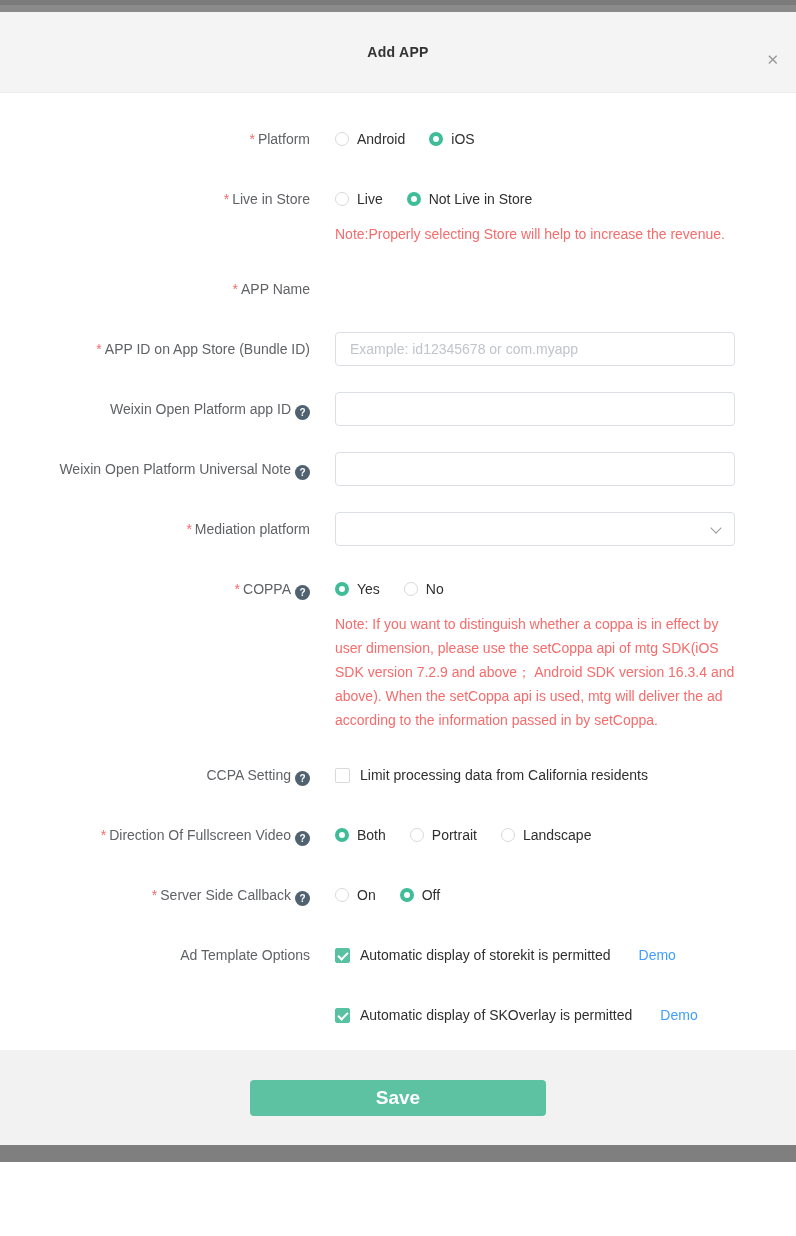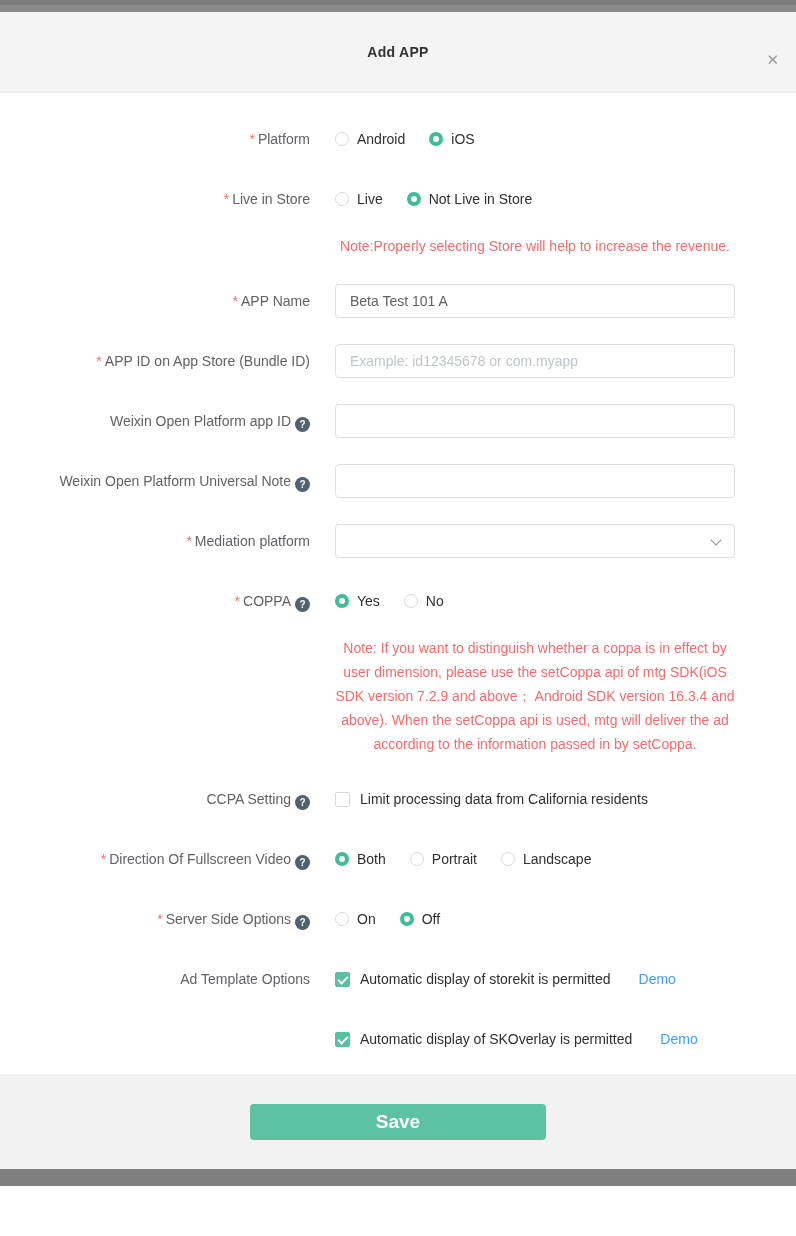--- a/index.html
+++ b/index.html
@@ -102,22 +102,21 @@
     width:4px; height:8px;
     border:solid #fff;
     border-width:0 2px 2px 0;
     transform:rotate(45deg);
   }
   .cb-label { color:#2f2f2f; cursor:pointer; }
 
   .note {
     color:var(--danger,#f56c6c);
     line-height:24px;
-    margin-top:18px;
-    text-align:center;
+    margin-top:6px;
   }
 
   .text-input {
     width:100%;
     height:34px;
     border:1px solid #dcdfe6;
     border-radius:4px;
     padding:0 14px;
     font-size:14px;
     font-family:inherit;
@@ -217,23 +216,20 @@
         </span>
       </div>
       <div class="note">Note:Properly selecting Store will help to increase the revenue.</div>
     </div>
   </div>
 
   <div class="form-row">
     <div class="row-label">
       <span class="req show">*</span><span>APP Name</span>
     </div>
-    <div class="row-control">
-      <input class="text-input" type="text" value="Beta Test 101 A" style="">
-    </div>
   </div>
 
   <div class="form-row">
     <div class="row-label">
       <span class="req show">*</span><span>APP ID on App Store (Bundle ID)</span>
     </div>
     <div class="row-control">
       <input class="text-input" type="text" placeholder="Example: id12345678 or com.myapp" style="">
     </div>
   </div>
@@ -316,21 +312,21 @@
         <span class="radio">
           <span class="radio-dot"></span>
           <span>Landscape</span>
         </span>
       </div>
     </div>
   </div>
 
   <div class="form-row">
     <div class="row-label">
-      <span class="req show">*</span><span>Server Side Options</span><span class="help">?</span>
+      <span class="req show">*</span><span>Server Side Callback</span><span class="help">?</span>
     </div>
     <div class="row-control">
       <div class="control-line">
         <span class="radio">
           <span class="radio-dot"></span>
           <span>On</span>
         </span>
         <span class="radio">
           <span class="radio-dot checked"></span>
           <span>Off</span>

